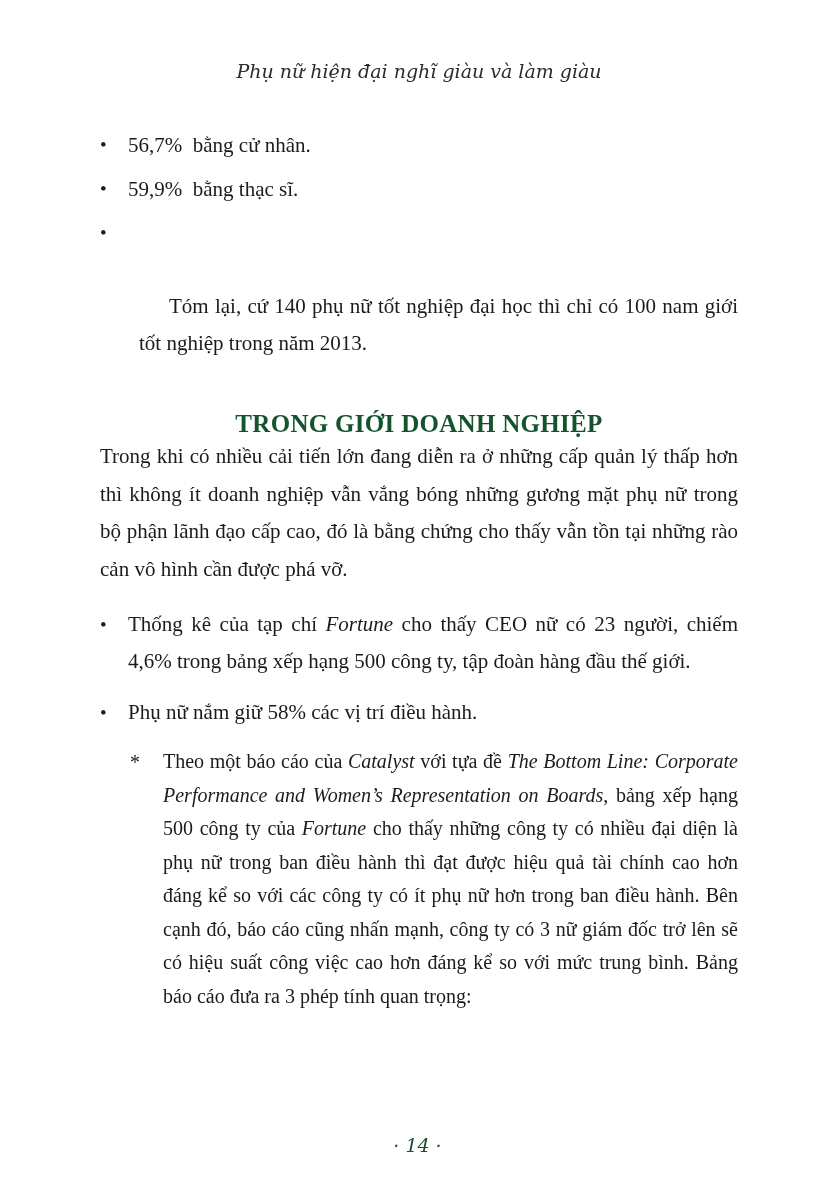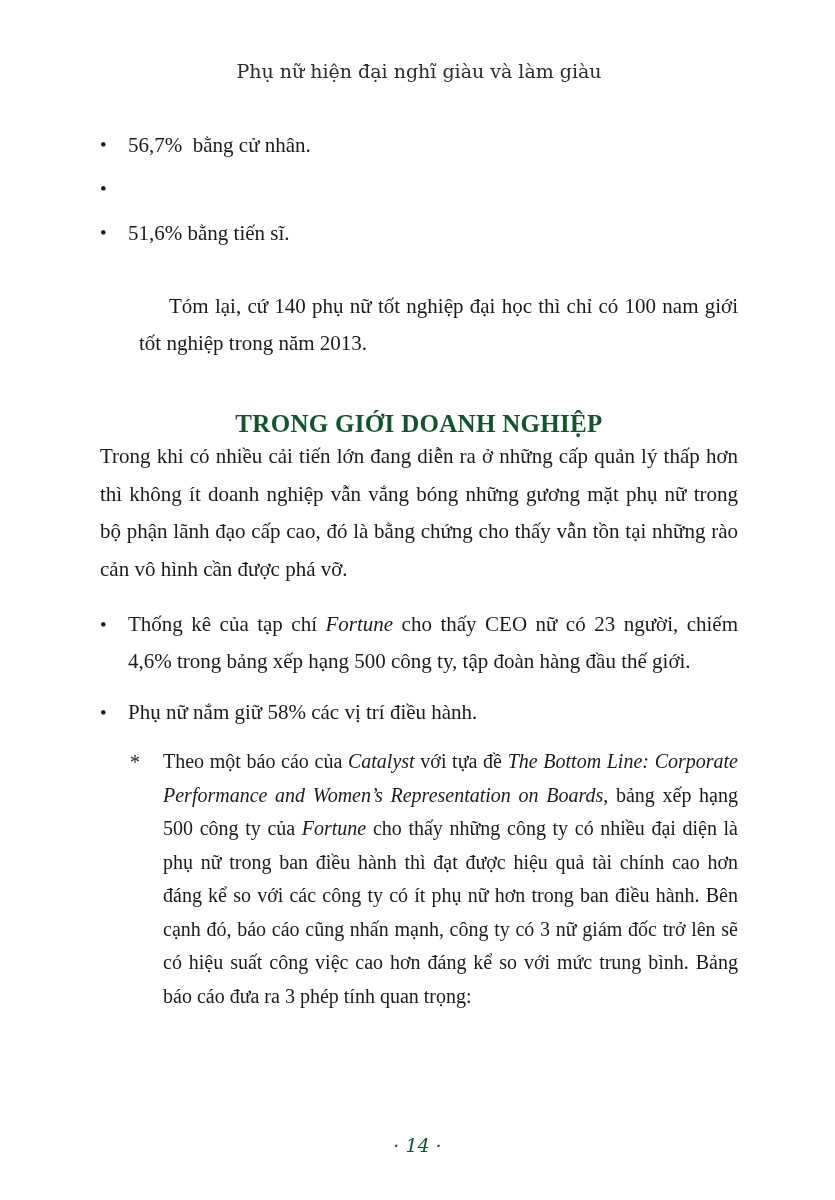--- a/index.html
+++ b/index.html
@@ -9,20 +9,21 @@
     width: 835px;
     height: 1200px;
     background: #ffffff;
     color: #1b1b1b;
     font-family: "Liberation Serif", "DejaVu Serif", serif;
     padding: 60px 97px 0 100px;
     overflow: hidden;
   }
   .running-header {
     text-align: center;
+    font-style: italic;
     font-size: 19px;
     color: #2b2b2b;
     font-family: "DejaVu Serif", serif;
   }
   .stats-list {
     list-style: none;
     margin-top: 50px;
   }
   .stat-item {
     display: flex;
@@ -99,24 +100,24 @@
 
   <div class="running-header">Phụ nữ hiện đại nghĩ giàu và làm giàu</div>
 
   <ul class="stats-list">
     <li class="stat-item">
       <span class="bullet-marker">•</span>
       <span class="stat-text">56,7%  bằng cử nhân.</span>
     </li>
     <li class="stat-item">
       <span class="bullet-marker">•</span>
+      <span class="stat-text">59,9%  bằng thạc sĩ.</span>
     </li>
     <li class="stat-item">
       <span class="bullet-marker">•</span>
-      <span class="stat-text">51,6% bằng tiến sĩ.</span>
     </li>
   </ul>
 
   <p class="intro">Tóm lại, cứ 140 phụ nữ tốt nghiệp đại học thì chỉ có 100 nam giới tốt nghiệp trong năm 2013.</p>
 
   <h1 class="section-heading">TRONG GIỚI DOANH NGHIỆP</h1>
 
   <p class="lead">Trong khi có nhiều cải tiến lớn đang diễn ra ở những cấp quản lý thấp hơn thì không ít doanh nghiệp vẫn vắng bóng những gương mặt phụ nữ trong bộ phận lãnh đạo cấp cao, đó là bằng chứng cho thấy vẫn tồn tại những rào cản vô hình cần được phá vỡ.</p>
 
   <div class="bullet-group">

